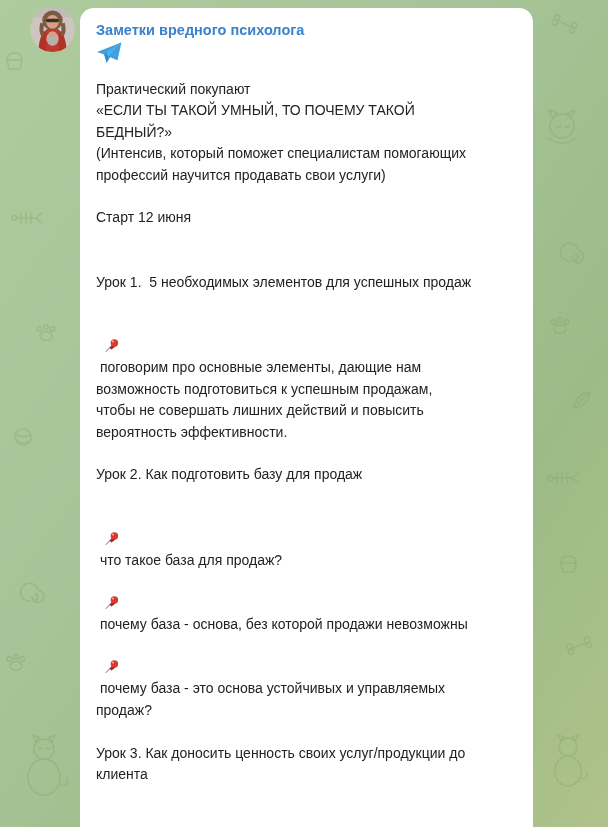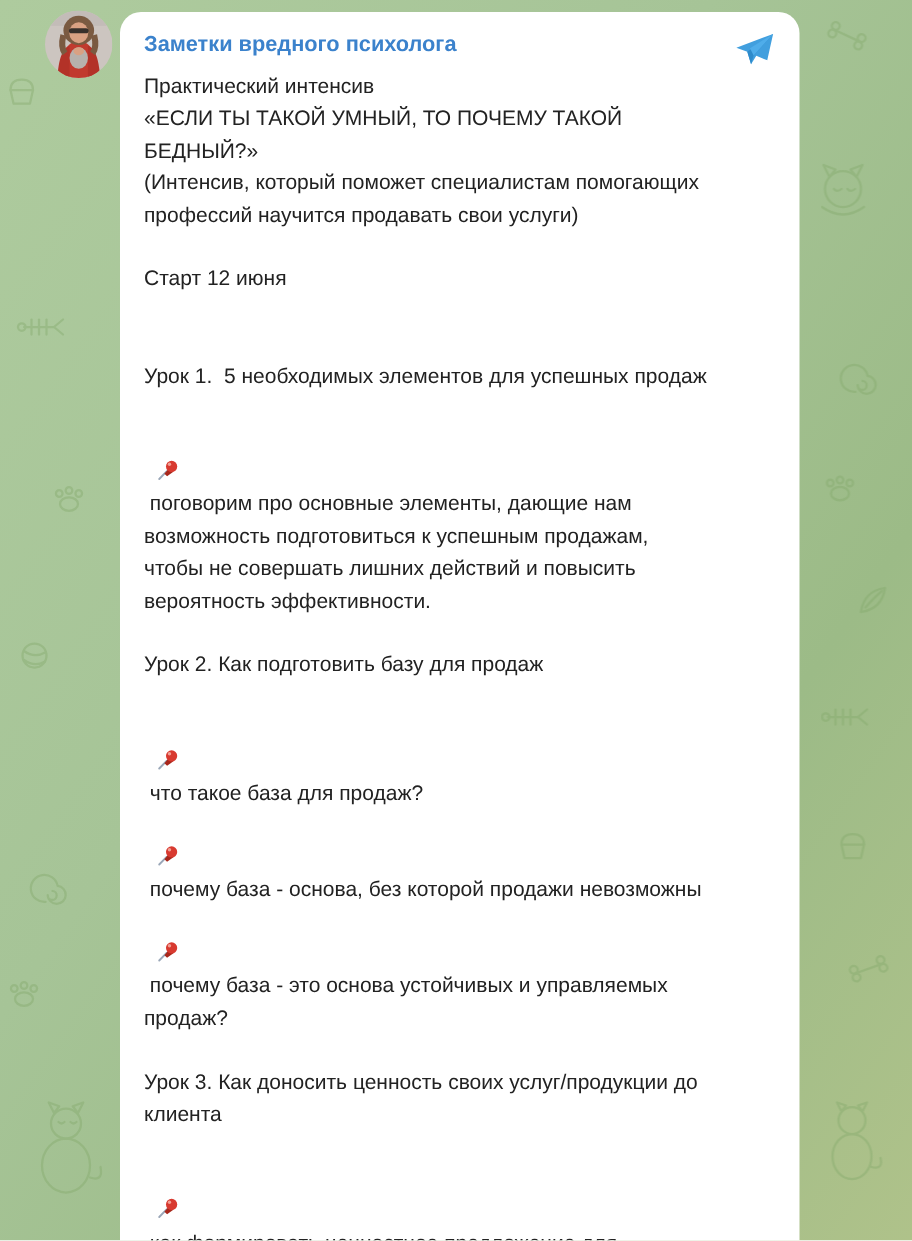--- a/index.html
+++ b/index.html
@@ -12,21 +12,21 @@
   .doodles *{fill:none;stroke:#82a86a;stroke-width:1.5;stroke-linecap:round;stroke-linejoin:round;}
   .avatar{
     position:absolute;left:30px;top:7px;width:45px;height:45px;border-radius:50%;
     overflow:hidden;cursor:pointer;
   }
   .avatar svg{display:block;width:45px;height:45px;}
   .bubble{
     position:absolute;left:80px;top:8px;width:453px;height:1000px;
     background:#ffffff;border-radius:14px;padding:12px 16px;box-sizing:border-box;
   }
-  .bubble-header{display:flex;justify-content:space-between;align-items:flex-start;margin-bottom:3px;}
+  .bubble-header{display:flex;justify-content:space-between;align-items:flex-start;margin-bottom:15px;flex-direction:column;}
   .channel-name{
     color:#3b82cc;font-weight:700;font-size:14.5px;line-height:20px;
     text-decoration:none;cursor:pointer;
   }
   .plane{display:inline-block;width:26px;height:22px;margin-top:2px;margin-right:1px;cursor:pointer;}
   .plane svg{display:block;width:26px;height:22px;}
   .message-text{
     white-space:pre-wrap;font-size:14px;line-height:21.4px;color:#222222;
     max-width:376px;word-wrap:break-word;
   }
@@ -157,21 +157,21 @@
     <div class="bubble-header">
       <a class="channel-name">Заметки вредного психолога</a>
       <span class="plane">
         <svg viewBox="0 0 26 22">
           <path d="M25.4,0.6 L0.9,9.9 L8.2,12.5 L10.7,20.8 L14.2,15.2 L21.5,18.2 Z" fill="#419fde"></path>
           <path d="M25.4,0.6 L8.2,12.5 L10.7,20.8 L12.4,15.0 Z" fill="#2e8bcb"></path>
           <path d="M25.4,0.6 L10.0,10.2 L12.4,15.0 Z" fill="#4fadea"></path>
         </svg>
       </span>
     </div>
-    <div class="message-text"><span>Практический интенсив
+    <div class="message-text"><span>Практический покупают
 </span><span class="bold">«ЕСЛИ ТЫ ТАКОЙ УМНЫЙ, ТО ПОЧЕМУ ТАКОЙ БЕДНЫЙ?»</span><span>
 (Интенсив, который поможет специалистам помогающих профессий научится продавать свои услуги)
 
 Старт 12 июня
 
 
 Урок 1.  5 необходимых элементов для успешных продаж
 
 
   <svg class="pin-icon" viewBox="0 0 20 20">

